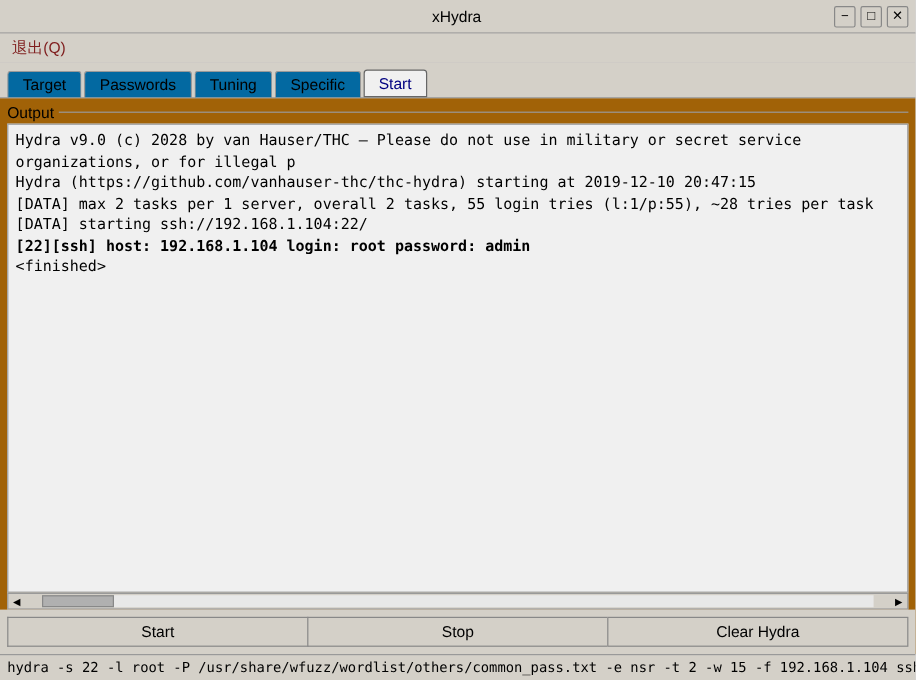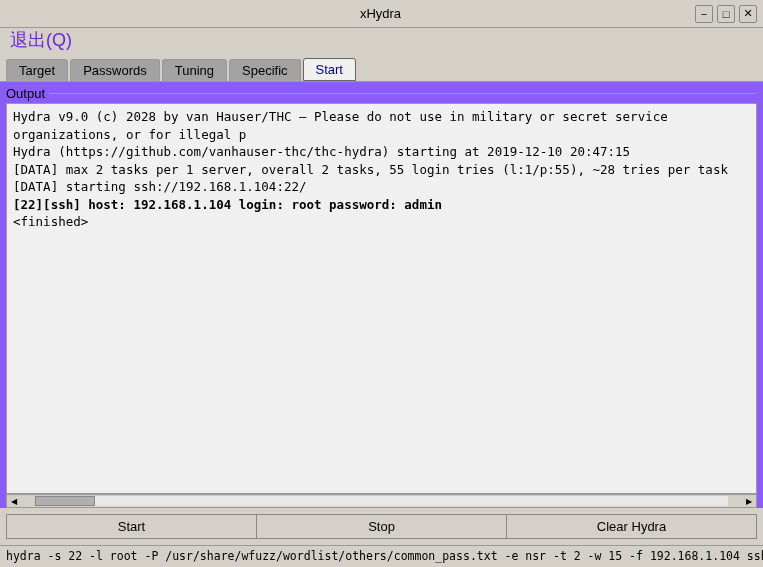--- a/index.html
+++ b/index.html
@@ -56,61 +56,61 @@
     #menu-bar {
       background: #d4d0c8;
       padding: 2px 6px;
       display: flex;
       align-items: center;
       height: 24px;
       flex-shrink: 0;
     }
 
     #menu-quit {
-      font-size: 18px;
-      color: #6d28d9;
+      font-size: 13px;
+      color: #7f1d1d;
       cursor: pointer;
       padding: 2px 4px;
     }
 
     
     #tab-bar {
       background: #d4d0c8;
       display: flex;
       align-items: flex-end;
       padding: 4px 6px 0 6px;
       border-bottom: 1px solid #999;
       height: 30px;
       flex-shrink: 0;
     }
 
     .tab {
       padding: 3px 12px;
-      background: #a3a3a3;
+      background: #0369a1;
       border: 1px solid #999;
       border-bottom: none;
       cursor: pointer;
       font-size: 13px;
       color: #000;
       margin-right: 2px;
       border-radius: 3px 3px 0 0;
     }
 
     .tab.active {
       background: #f0f0f0;
       border-bottom: 1px solid #f0f0f0;
       font-weight: normal;
       color: #000080;
       border-color: #666;
     }
 
     
     #main-area {
       flex: 1;
-      background: #8b5cf6;
+      background: #a16207;
       display: flex;
       flex-direction: column;
       overflow: hidden;
     }
 
     
     #output-label-bar {
       display: flex;
       align-items: center;
       padding: 4px 6px 2px 6px;

